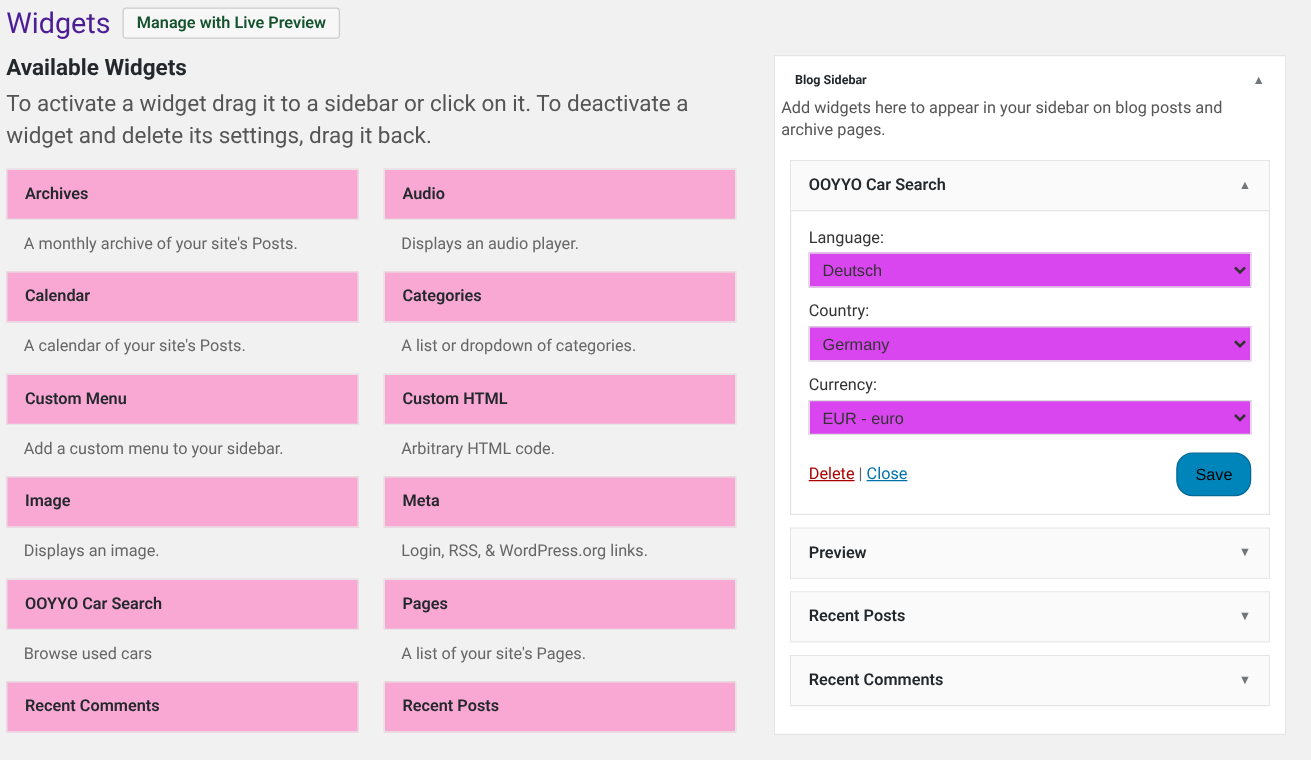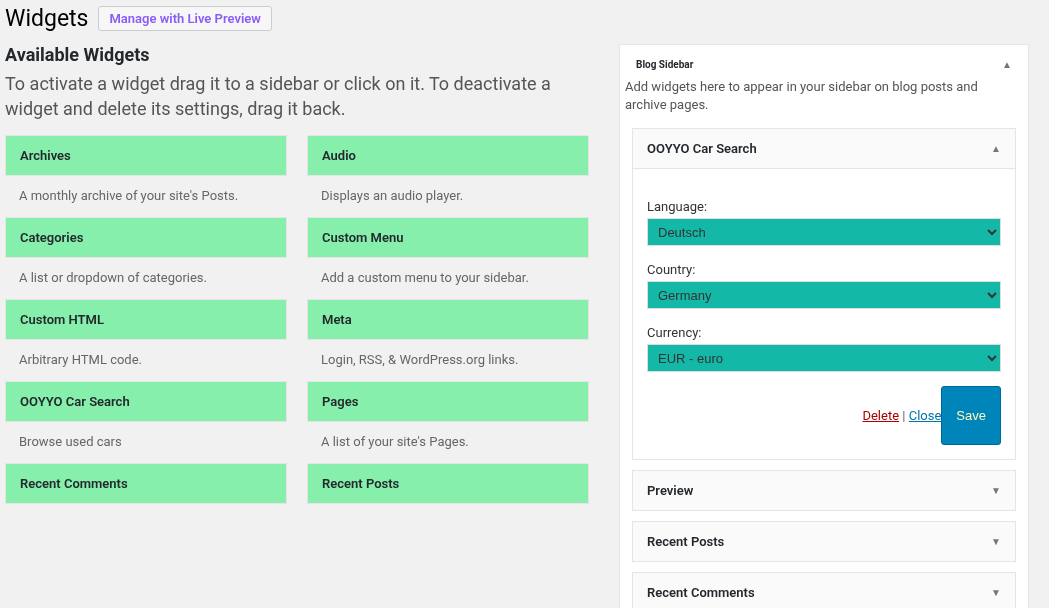--- a/index.html
+++ b/index.html
@@ -1,47 +1,47 @@
 <!DOCTYPE html>
 <html><head>
 <meta charset="utf-8">
 <style>
 * { box-sizing: border-box; margin: 0; padding: 0; }
 body { font-family: -apple-system, BlinkMacSystemFont, "Segoe UI", Roboto, Oxygen-Sans, Ubuntu, Cantarell, "Helvetica Neue", sans-serif; font-size: 13px; color: #333; background: #f1f1f1; }
 .wrap { padding: 5px 20px 20px 5px; }
 .header { display: flex; align-items: center; gap: 10px; margin-bottom: 12px; }
-.header h1 { font-size: 23px; font-weight: 400; color: #000000; }
-.btn-outline { display: inline-block; border: 1px solid #ccc; border-radius: 3px; padding: 4px 10px; font-size: 13px; font-weight: 600; color: #8b5cf6; background: #f7f7f7; cursor: pointer; }
+.header h1 { font-size: 23px; font-weight: 400; color: #4c1d95; }
+.btn-outline { display: inline-block; border: 1px solid #ccc; border-radius: 3px; padding: 4px 10px; font-size: 13px; font-weight: 600; color: #14532d; background: #f7f7f7; cursor: pointer; }
 .columns { display: flex; gap: 30px; }
 .col-left { flex: 1; }
 .col-right { width: 410px; }
 .section-title { font-size: 18px; font-weight: 700; color: #23282d; margin-bottom: 6px; }
 .section-desc { font-size: 18px; color: #555; margin-bottom: 14px; line-height: 1.4; }
 .widget-grid { display: grid; grid-template-columns: 1fr 1fr; gap: 0 20px; }
 .widget-card { margin-bottom: 0; }
-.widget-card-title { background: #86efac; border: 1px solid #e5e5e5; padding: 12px 14px; font-size: 13px; font-weight: 600; color: #23282d; }
+.widget-card-title { background: #f9a8d4; border: 1px solid #e5e5e5; padding: 12px 14px; font-size: 13px; font-weight: 600; color: #23282d; }
 .widget-card-desc { padding: 12px 14px 14px 14px; font-size: 13px; color: #666; }
 .sidebar-box { background: #fff; border: 1px solid #e5e5e5; margin-bottom: 10px; }
 .sidebar-header { display: flex; align-items: center; justify-content: space-between; padding: 14px 16px 2px 16px; }
 .sidebar-header h3 { font-size: 10px; font-weight: 700; color: #23282d; }
 .sidebar-desc { padding: 6px 16px 14px 5px; font-size: 13px; color: #555; line-height: 1.4; }
 .widget-list { padding: 0 12px 12px 12px; }
 .widget-item { border: 1px solid #e5e5e5; margin-bottom: 10px; background: #fff; }
 .widget-item-header { display: flex; align-items: center; justify-content: space-between; padding: 12px 14px; background: #fafafa; font-size: 13px; font-weight: 600; color: #23282d; border-bottom: 1px solid #e5e5e5; }
 .widget-item.collapsed .widget-item-header { border-bottom: none; }
 .widget-item-body { padding: 14px; }
-.form-row { margin-bottom: 12px; margin-top: 16px; }
+.form-row { margin-bottom: 12px; }
 .form-row label { display: block; font-size: 13px; color: #333; margin-bottom: 4px; }
-.form-row select { width: 100%; height: 28px; border: 1px solid #ddd; background: #14b8a6; font-size: 13px; padding: 1px 6px; color: #333; }
-.widget-actions { display: flex; align-items: center; justify-content: flex-end; margin-top: 14px; }
+.form-row select { width: 100%; height: 28px; border: 1px solid #ddd; background: #d946ef; font-size: 13px; padding: 1px 6px; color: #333; }
+.widget-actions { display: flex; align-items: center; justify-content: space-between; margin-top: 14px; }
 .widget-links a { font-size: 13px; text-decoration: underline; }
 .link-delete { color: #a00; }
 .link-close { color: #0073aa; }
 .sep { color: #666; }
-.btn-primary { background: #0085ba; border: 1px solid #006799; color: #fef9c3; padding: 21px 14px; border-radius: 3px; font-size: 13px; cursor: pointer; }
+.btn-primary { background: #0085ba; border: 1px solid #006799; color: #000000; padding: 9px 14px; border-radius: 13px; font-size: 13px; cursor: pointer; }
 .chevron { font-size: 10px; color: #72777c; }
 </style>
 </head>
 <body>
 
 <div class="wrap">
   <div class="header">
     <h1>Widgets</h1>
     <a class="btn-outline">Manage with Live Preview</a>
   </div>
@@ -53,30 +53,38 @@
       <div class="widget-grid" id="widget-grid">
           <div class="widget-card">
             <div class="widget-card-title">Archives</div>
             <div class="widget-card-desc">A monthly archive of your site's Posts.</div>
           </div>
           <div class="widget-card">
             <div class="widget-card-title">Audio</div>
             <div class="widget-card-desc">Displays an audio player.</div>
           </div>
           <div class="widget-card">
+            <div class="widget-card-title">Calendar</div>
+            <div class="widget-card-desc">A calendar of your site's Posts.</div>
+          </div>
+          <div class="widget-card">
             <div class="widget-card-title">Categories</div>
             <div class="widget-card-desc">A list or dropdown of categories.</div>
           </div>
           <div class="widget-card">
             <div class="widget-card-title">Custom Menu</div>
             <div class="widget-card-desc">Add a custom menu to your sidebar.</div>
           </div>
           <div class="widget-card">
             <div class="widget-card-title">Custom HTML</div>
             <div class="widget-card-desc">Arbitrary HTML code.</div>
+          </div>
+          <div class="widget-card">
+            <div class="widget-card-title">Image</div>
+            <div class="widget-card-desc">Displays an image.</div>
           </div>
           <div class="widget-card">
             <div class="widget-card-title">Meta</div>
             <div class="widget-card-desc">Login, RSS, &amp; WordPress.org links.</div>
           </div>
           <div class="widget-card">
             <div class="widget-card-title">OOYYO Car Search</div>
             <div class="widget-card-desc">Browse used cars</div>
           </div>
           <div class="widget-card">

